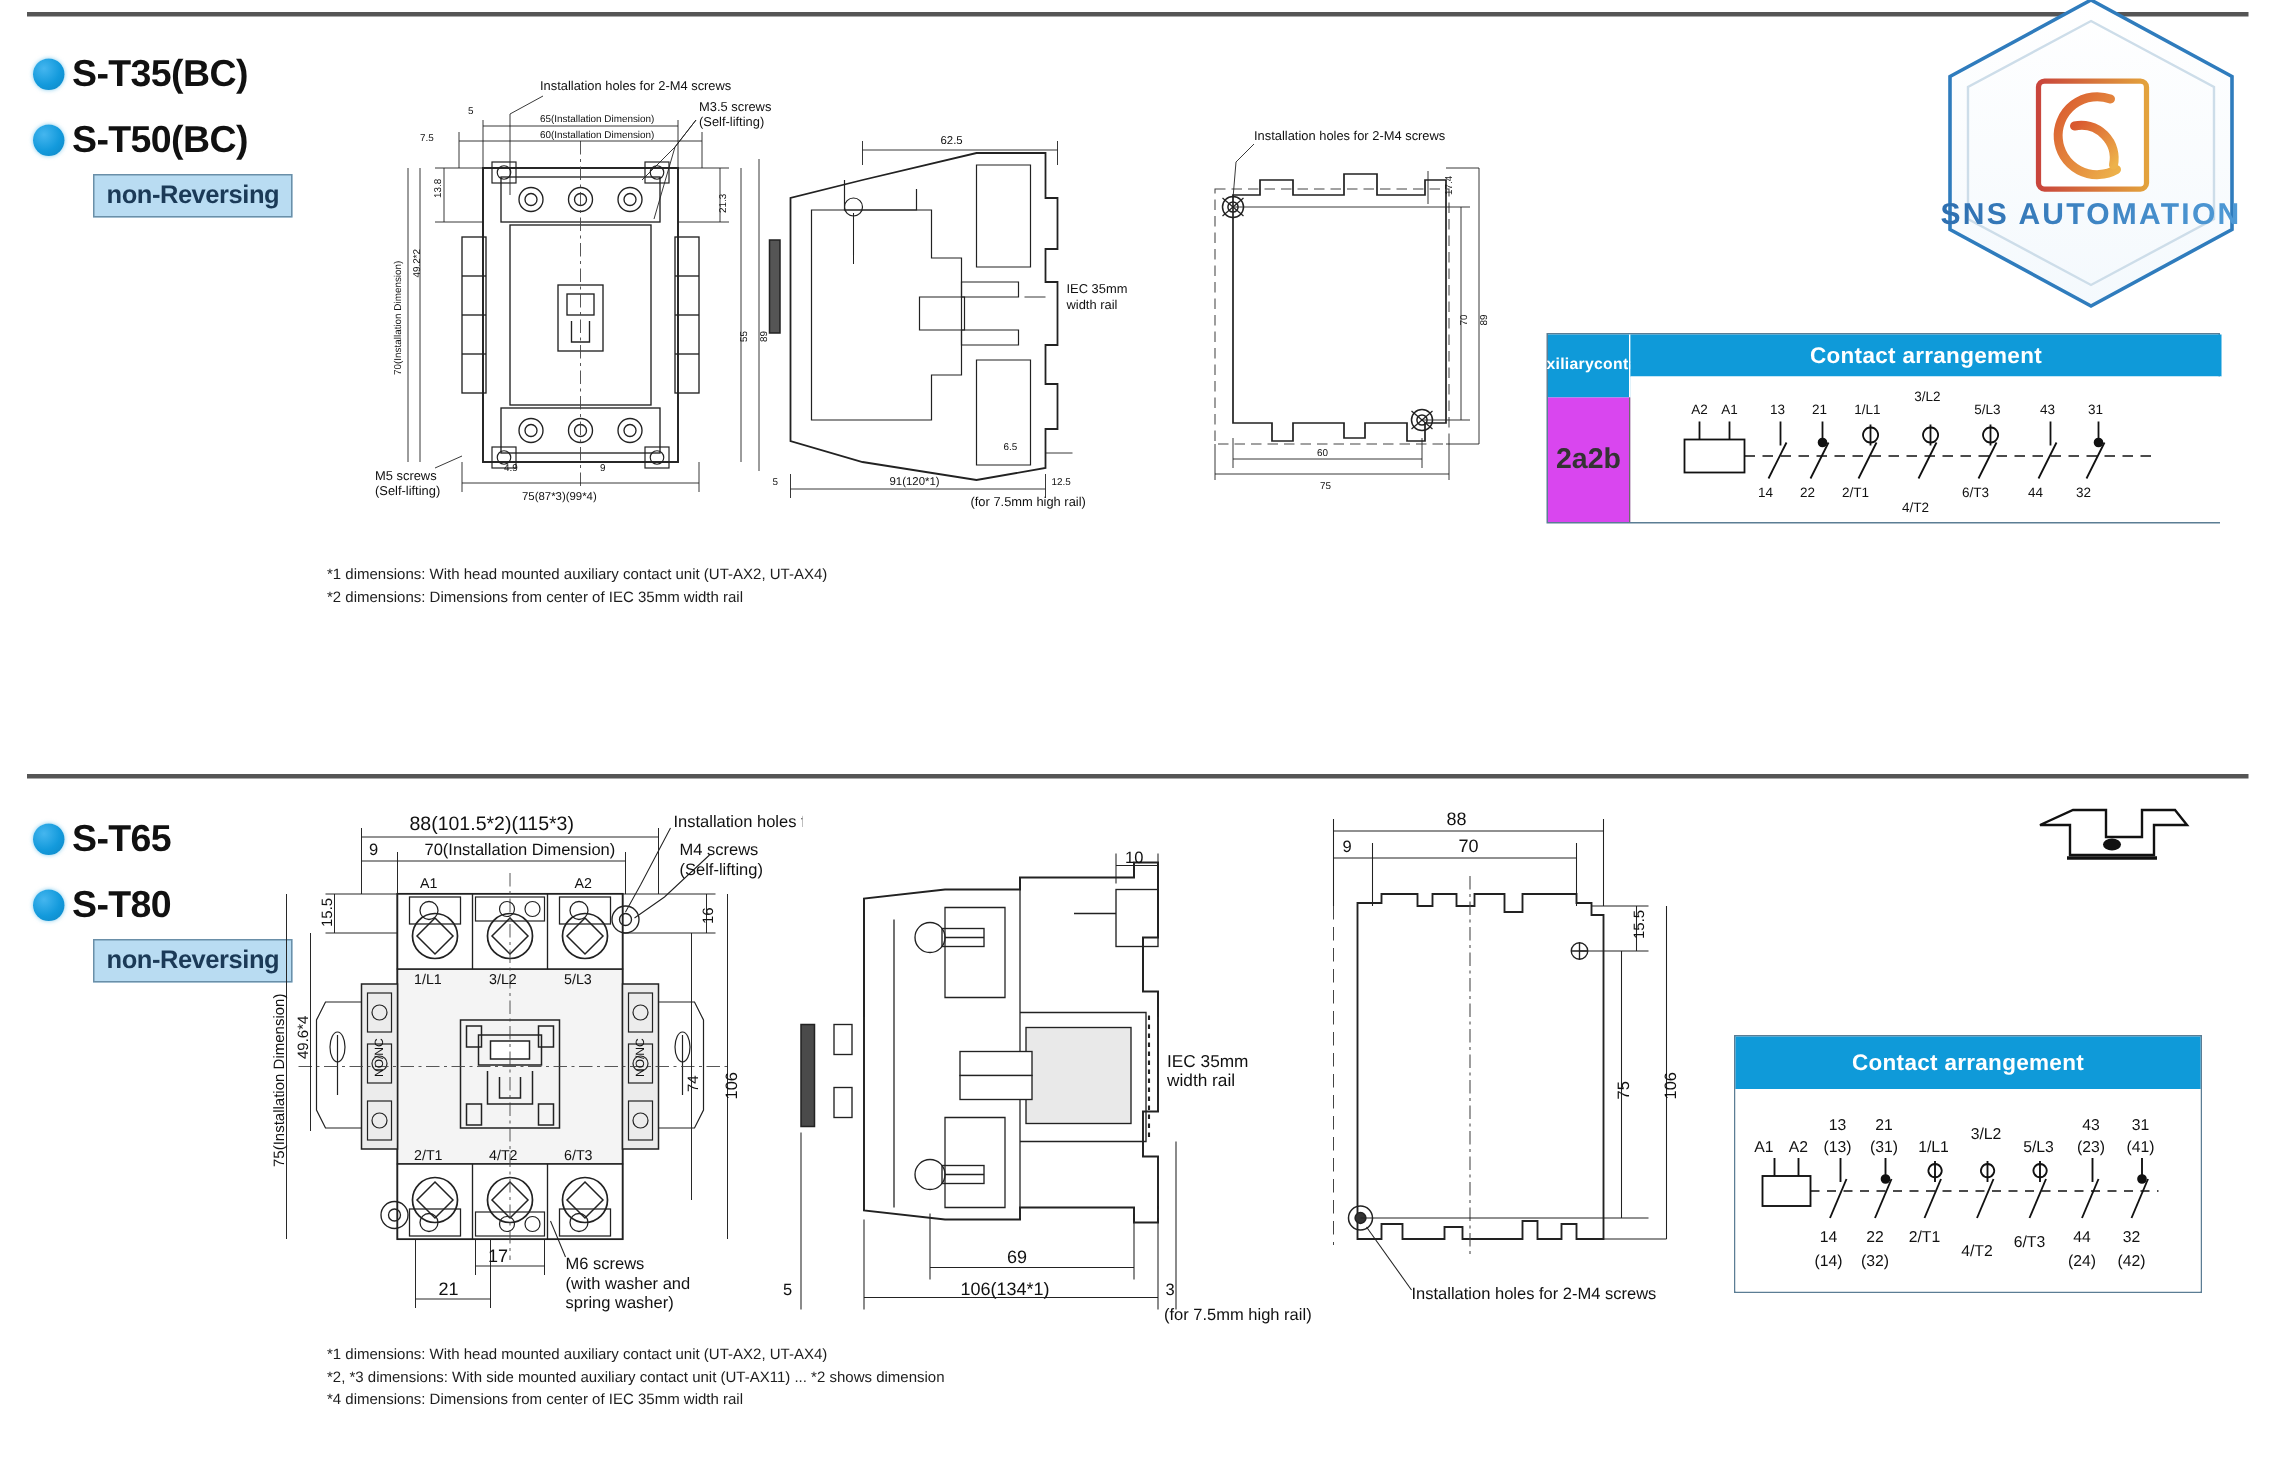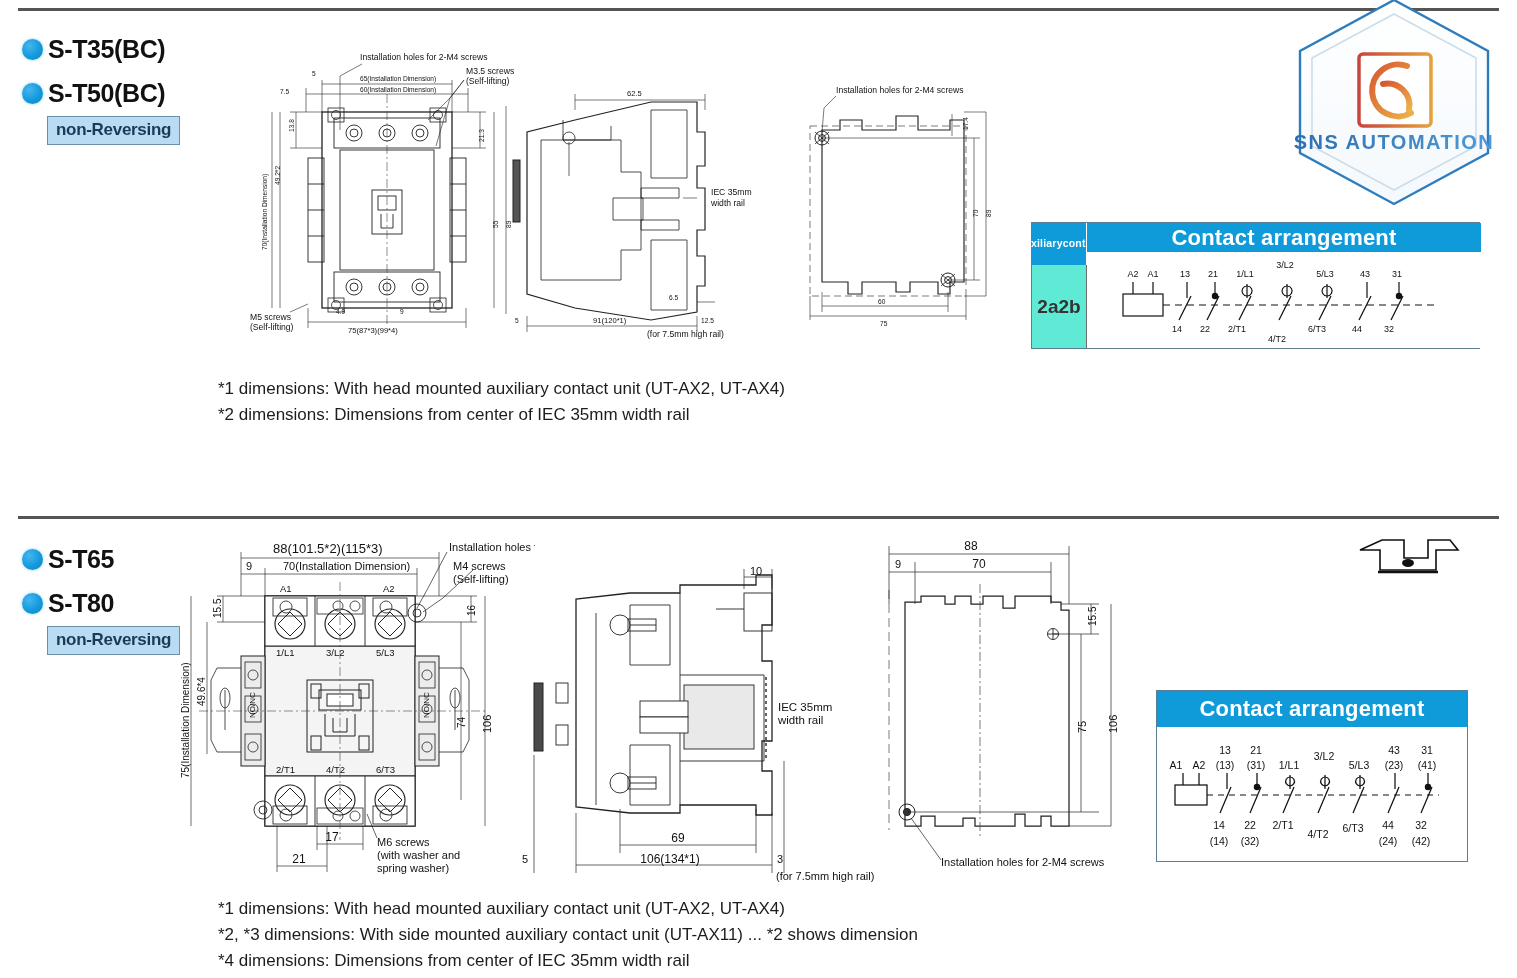--- a/index.html
+++ b/index.html
@@ -23,46 +23,46 @@
   .model-block{position:absolute;}
   .model-line{display:flex;align-items:center;gap:5px;margin-bottom:2px;margin-top:19px;}
   .bullet{
     width:21px;height:21px;border-radius:50%;
     background:radial-gradient(circle at 35% 32%, #45b6ef 0%, #139adc 55%, #0d86c4 100%);
     box-shadow:0 0 3px rgba(30,160,220,.55);
     flex:none;
   }
   .model-name{font-size:25px;font-weight:bold;letter-spacing:-.4px;color:#111;line-height:1;}
   .tagbox{
-    margin-top:8px;margin-left:25px;display:inline-block;
+    margin-top:8px;margin-left:40px;display:inline-block;
     background:#b9dcf2;border:1px solid #6a8fa8;
     padding:3px 8px 4px;
   }
   .tagbox span{font-size:17px;font-weight:bold;color:#1b3a57;letter-spacing:-.3px;}
 
   
   .logo-wrap{position:absolute;right:4px;top:-14px;width:238px;height:250px;}
 
   
   .ca-table{position:absolute;border:1px solid #5b7d94;background:#fff;box-sizing:border-box;}
   .ca-head{background:#0f9ad9;color:#fff;display:flex;align-items:center;justify-content:center;
-      font-size:22px;font-weight:bold;letter-spacing:.2px;box-sizing:border-box;text-align:right;}
+      font-size:15px;font-weight:bold;letter-spacing:.2px;box-sizing:border-box;text-align:right;}
   .ca-head.small{font-size:10.5px;line-height:1.05;text-align:center;padding:0 2px;}
-  .ca-aux-col{background:#5eead4;border-right:1px solid #6d6d6d;box-sizing:border-box;
+  .ca-aux-col{background:#d946ef;border-right:1px solid #6d6d6d;box-sizing:border-box;
       display:flex;align-items:center;justify-content:center;font-size:19px;font-weight:bold;color:#333;}
 
   
   .dwg{position:absolute;}
   .dimtxt{font-size:9px;fill:#111;font-family:"Liberation Sans", sans-serif;}
   .dimtxt.s{font-size:7.6px;}
   .dimtxt.xs{font-size:6.6px;}
   .notetxt{font-size:10.5px;fill:#111;font-family:"Liberation Sans", sans-serif;}
 
   
-  .notes{position:absolute;font-size:17px;line-height:1.52;color:#1d1d1d;}
+  .notes{position:absolute;font-size:10px;line-height:1.52;color:#1d1d1d;}
   .notes div{white-space:pre;}
 
   
   .rail-icon{position:absolute;}
 </style>
 </head>
 <body>
 
 <div class="page">
 

